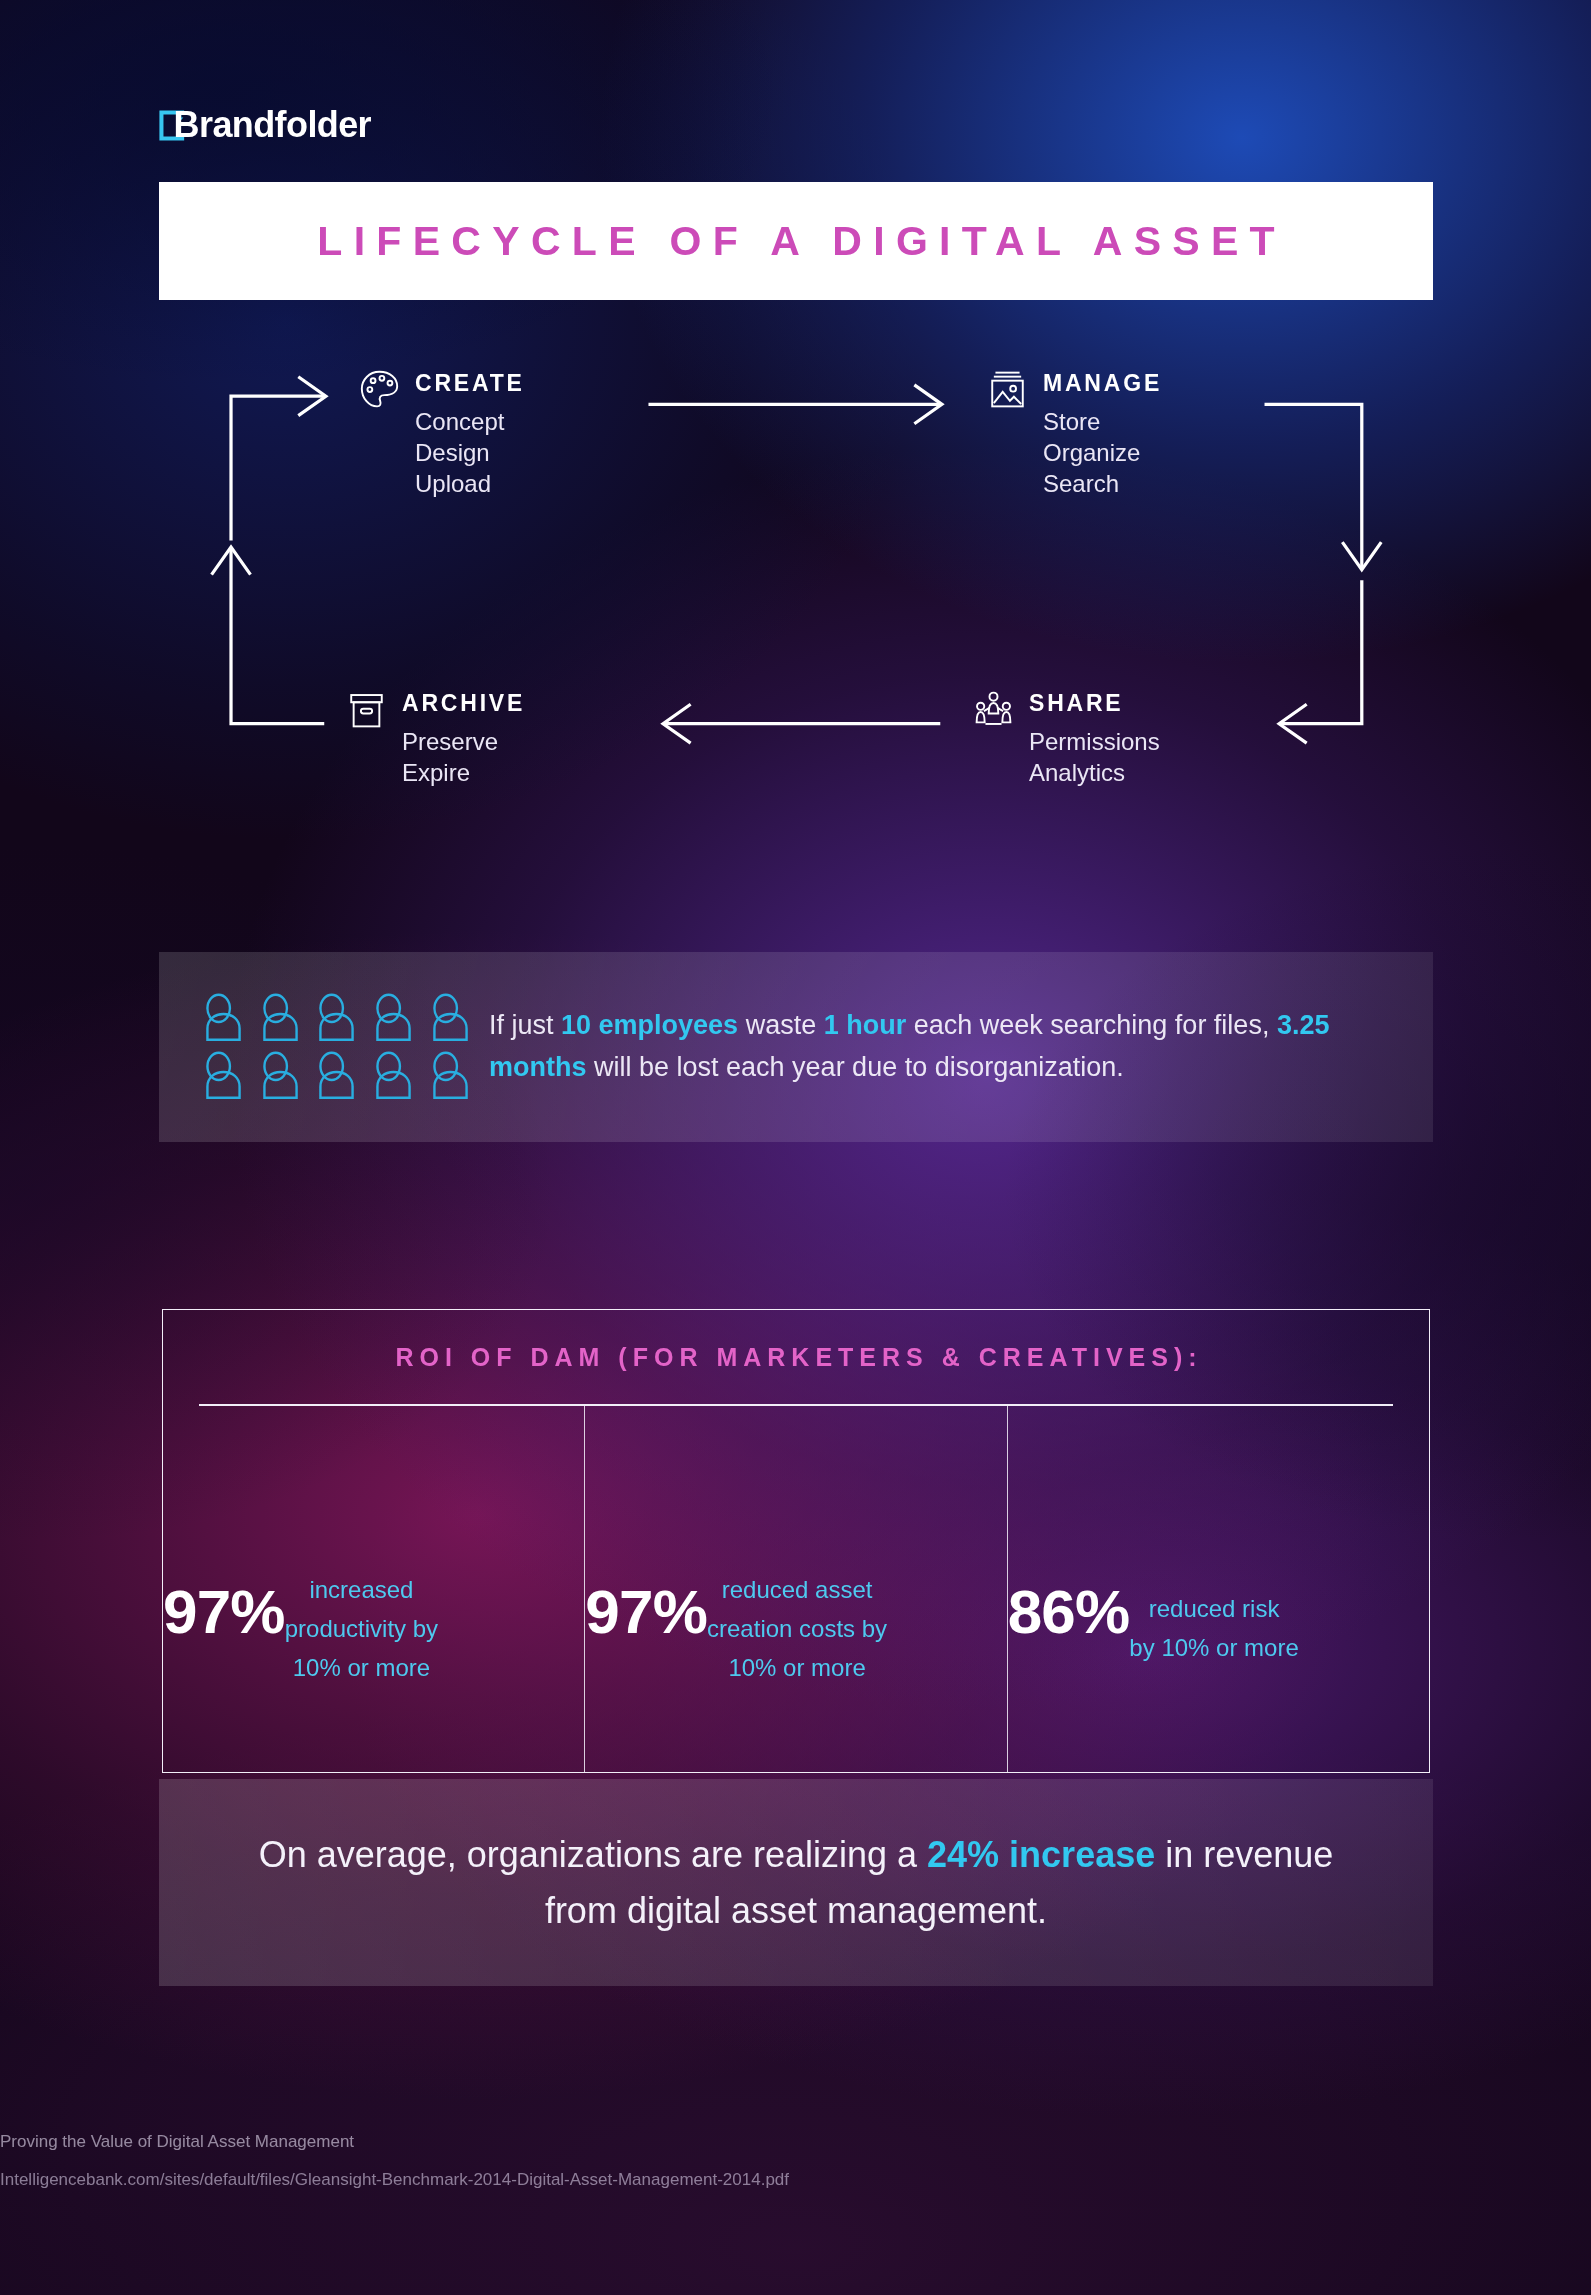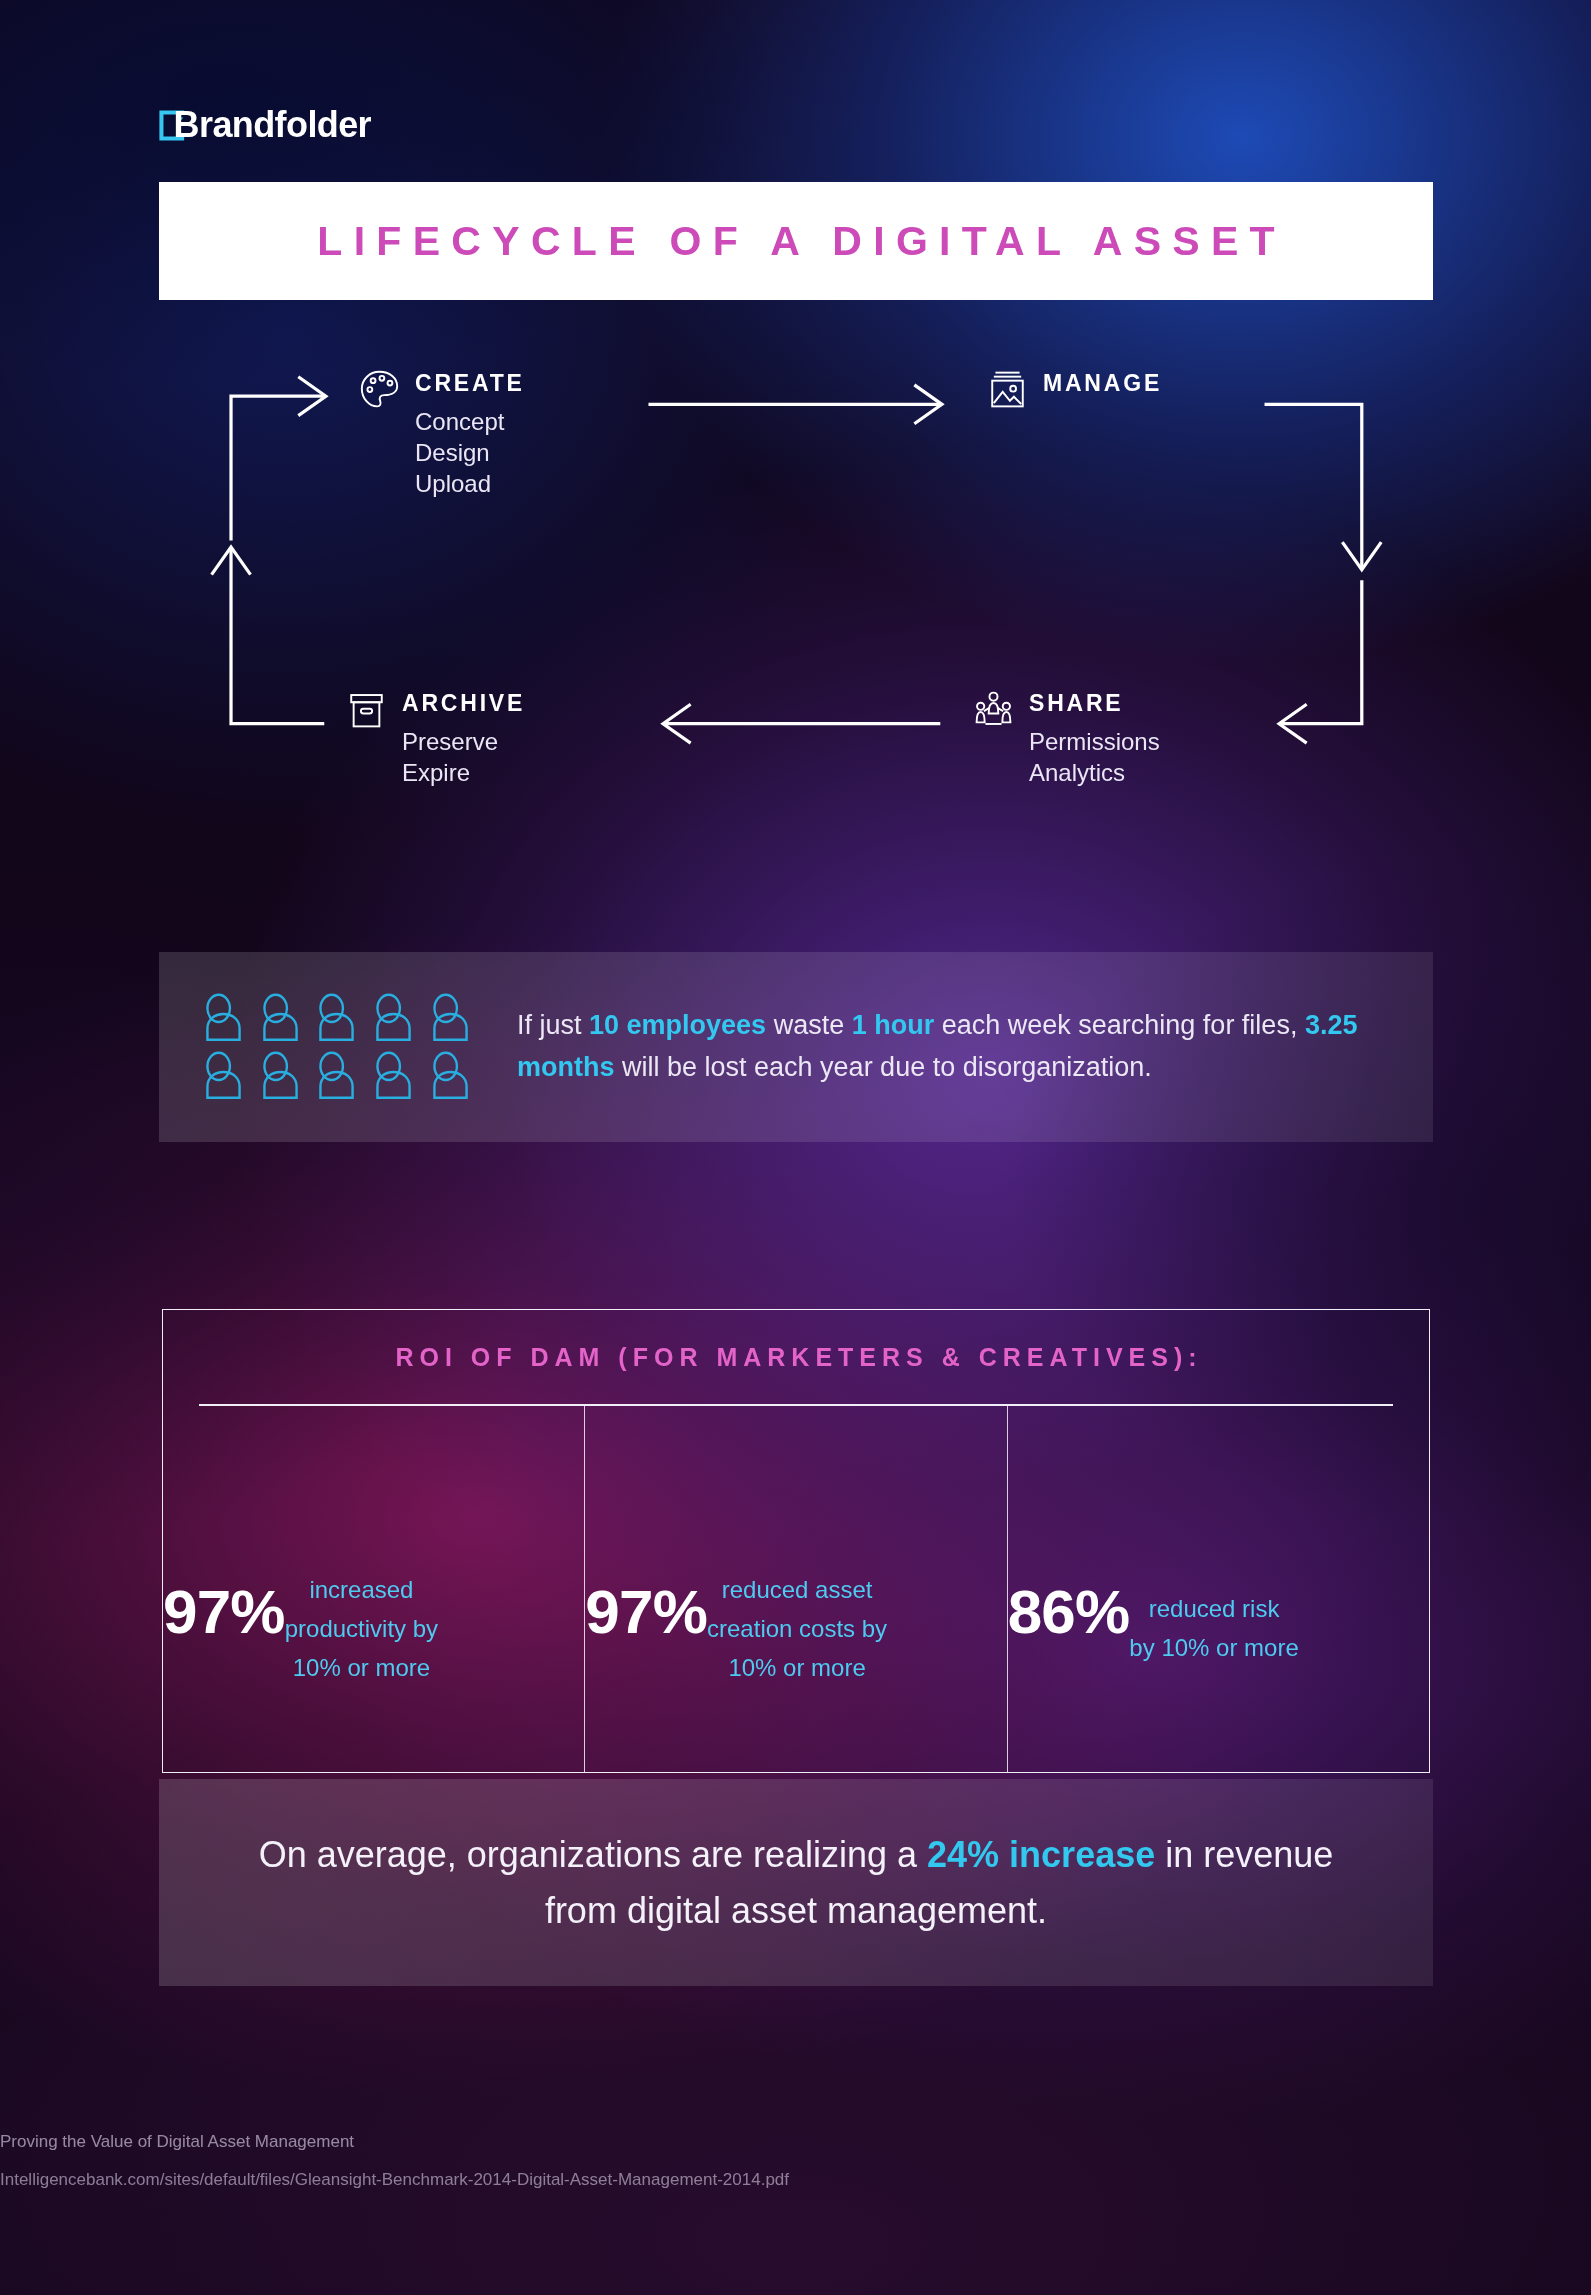--- a/index.html
+++ b/index.html
@@ -135,21 +135,20 @@
     gap: 8px 3.2px;
     flex: none;
   }
   .stat-sentence {
     color: #ece7f5;
     font-size: 27px;
     font-weight: 300;
     line-height: 1.55;
     padding-left: 8px;
     padding-right: 48px;
-    margin-left: 28px;
   }
 
   
   .roi-box {
     position: absolute;
     left: 162px;
     top: 1309px;
     width: 1268px;
     height: 464px;
     border: 1.6px solid #f2eef8;
@@ -308,20 +307,25 @@
         <svg width="45" height="45" viewBox="0 0 56 56" fill="none" stroke="#ffffff" stroke-width="2.4">
           <line x1="13" y1="7" x2="43" y2="7"></line>
           <line x1="11" y1="12" x2="45" y2="12"></line>
           <rect x="9" y="17" width="38" height="32"></rect>
           <circle cx="35" cy="27" r="3.6"></circle>
           <polyline points="11,45 22,31 31,42 36,37 45,46"></polyline>
         </svg>
       </span>
       <div>
         <div class="node-head">MANAGE</div>
+        <ul class="node-list">
+          <li>Store</li>
+          <li>Organize</li>
+          <li>Search</li>
+        </ul>
       </div>
     </div>
 
     <div class="node" id="node-archive">
       <span class="node-icon">
         <svg width="45" height="45" viewBox="0 0 56 56" fill="none" stroke="#ffffff" stroke-width="2.4">
           <rect x="9" y="10" width="38" height="9"></rect>
           <rect x="12" y="19" width="32" height="30"></rect>
           <rect x="21" y="27" width="14" height="6" rx="3"></rect>
         </svg>

